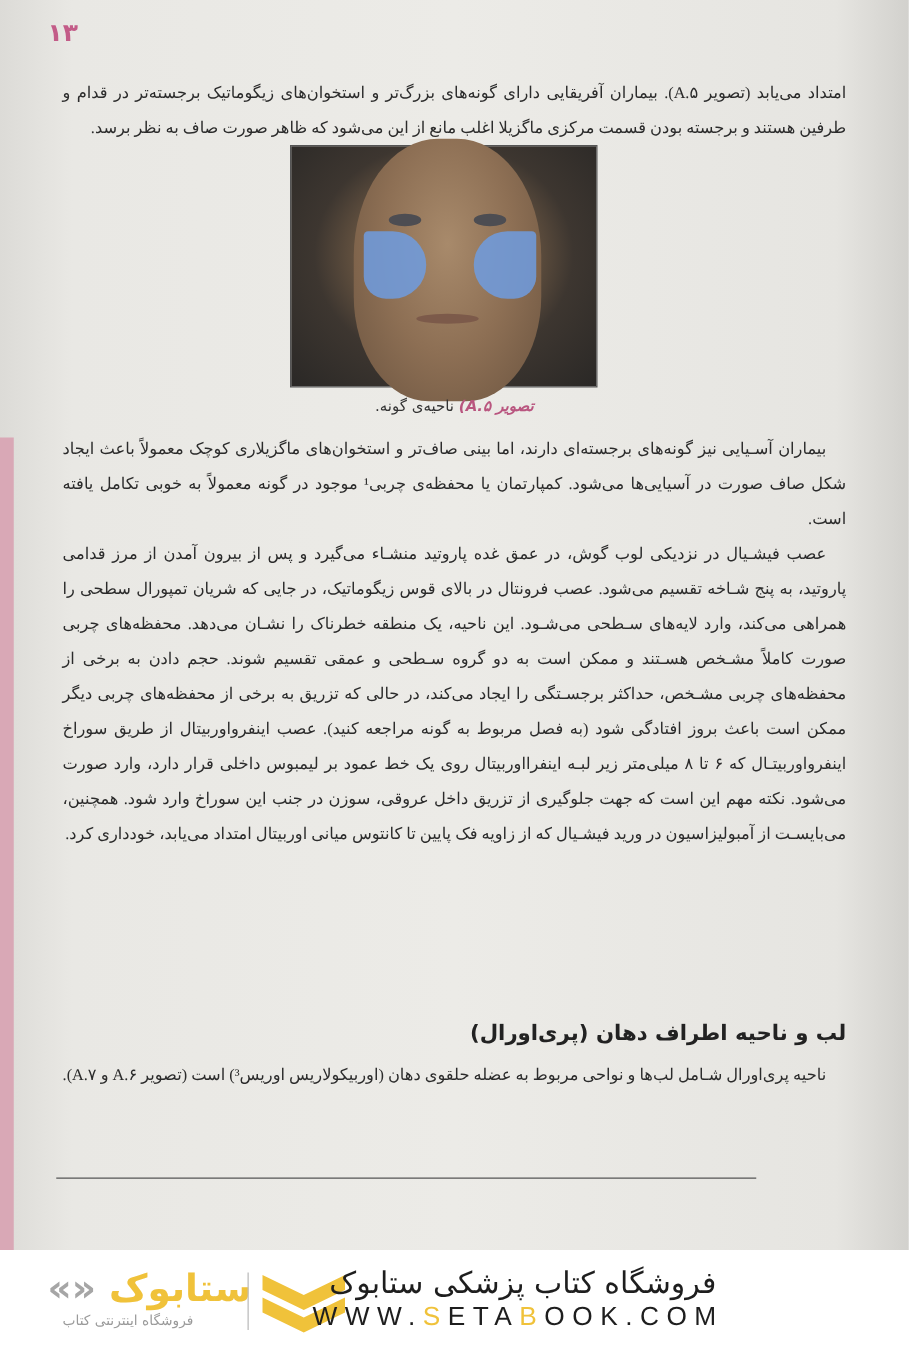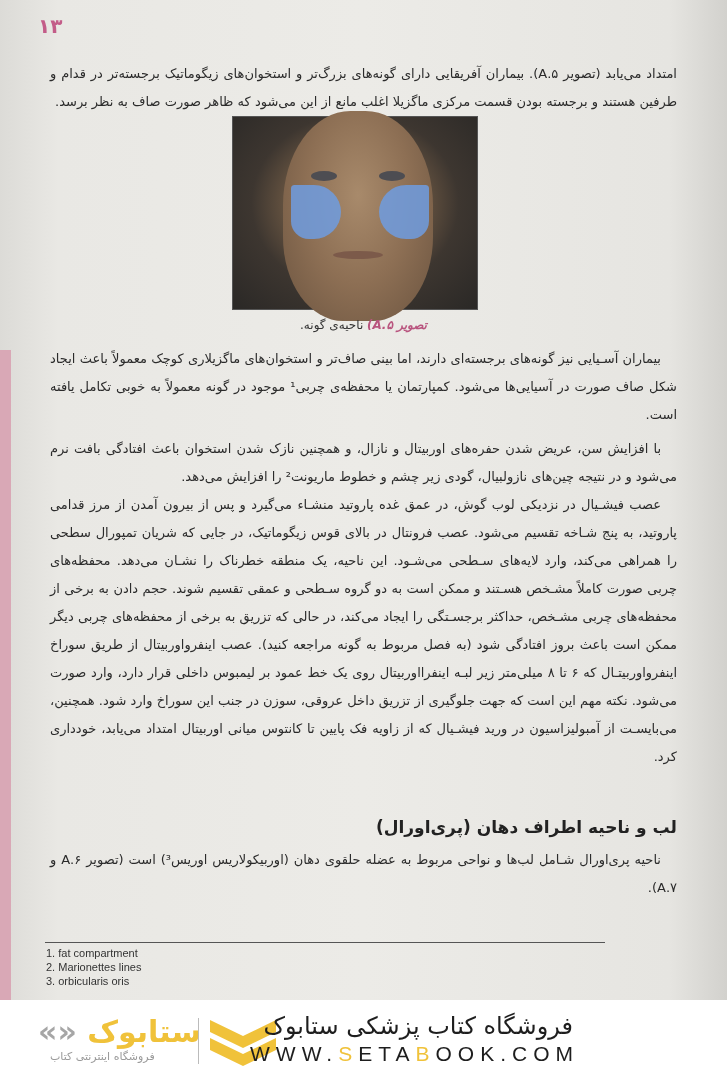--- a/index.html
+++ b/index.html
@@ -28,21 +28,21 @@
   }
   .header .page-num {
     position: absolute; left: 8px; top: 0;
     font-size: 20px; color: #c35c88; font-weight: bold;
   }
   .text {
     position: absolute; direction: rtl; text-align: justify;
     color: #2b2b2b; font-size: 13px; line-height: 28px;
     font-family: "DejaVu Sans", sans-serif;
   }
-  .text p { margin: 0; text-align-last: right; }
+  .text p { margin: 0; text-align-last: right; font-family: Liberation Serif, serif; }
   .text p.indent { text-indent: 16px; }
   .p1 { top: 60px; left: 50px; right: 50px; }
   .figure {
     position: absolute; left: 232px; top: 116px; width: 244px; height: 192px;
     background: radial-gradient(ellipse at 50% 45%, #8c7258 0%, #6e5944 35%, #3d3630 60%, #2a2826 100%);
     border: 1px solid #555;
   }
   .face {
     position: absolute; left: 50px; top: -6px; width: 150px; height: 210px;
     border-radius: 45% 45% 40% 40%;
@@ -123,36 +123,30 @@
       <div class="mouth"></div>
     </div>
   </div>
   <div class="caption">
     <span class="label">تصویر ۵.A)</span>
     <span>ناحیه‌ی گونه.</span>
   </div>
 
   <div class="text p2">
     <p class="indent">بیماران آسـیایی نیز گونه‌های برجسته‌ای دارند، اما بینی صاف‌تر و استخوان‌های ماگزیلاری کوچک معمولاً باعث ایجاد شکل صاف صورت در آسیایی‌ها می‌شود. کمپارتمان یا محفظه‌ی چربی¹ موجود در گونه معمولاً به خوبی تکامل یافته است.</p>
-    <p class="indent" style="margin-top:6px">با افزایش سن، عریض شدن حفره‌های اوربیتال و نازال، و همچنین نازک شدن استخوان باعث افتادگی بافت نرم می‌شود و در نتیجه چین‌های نازولبیال، گودی زیر چشم و خطوط ماریونت² را افزایش می‌دهد.</p>
     <p class="indent">عصب فیشـیال در نزدیکی لوب گوش، در عمق غده پاروتید منشـاء می‌گیرد و پس از بیرون آمدن از مرز قدامی پاروتید، به پنج شـاخه تقسیم می‌شود. عصب فرونتال در بالای قوس زیگوماتیک، در جایی که شریان تمپورال سطحی را همراهی می‌کند، وارد لایه‌های سـطحی می‌شـود. این ناحیه، یک منطقه خطرناک را نشـان می‌دهد. محفظه‌های چربی صورت کاملاً مشـخص هسـتند و ممکن است به دو گروه سـطحی و عمقی تقسیم شوند. حجم دادن به برخی از محفظه‌های چربی مشـخص، حداکثر برجسـتگی را ایجاد می‌کند، در حالی که تزریق به برخی از محفظه‌های چربی دیگر ممکن است باعث بروز افتادگی شود (به فصل مربوط به گونه مراجعه کنید). عصب اینفرواوربیتال از طریق سوراخ اینفرواوربیتـال که ۶ تا ۸ میلی‌متر زیر لبـه اینفرااوربیتال روی یک خط عمود بر لیمبوس داخلی قرار دارد، وارد صورت می‌شود. نکته مهم این است که جهت جلوگیری از تزریق داخل عروقی، سوزن در جنب این سوراخ وارد شود. همچنین، می‌بایسـت از آمبولیزاسیون در ورید فیشـیال که از زاویه فک پایین تا کانتوس میانی اوربیتال امتداد می‌یابد، خودداری کرد.</p>
   </div>
 
   <div class="heading">لب و ناحیه اطراف دهان (پری‌اورال)</div>
 
   <div class="text p3">
     <p class="indent">ناحیه پری‌اورال شـامل لب‌ها و نواحی مربوط به عضله حلقوی دهان (اوربیکولاریس اوریس³) است (تصویر ۶.A و ۷.A).</p>
   </div>
 
   <div class="rule"></div>
-  <div class="footnotes">
-    <div>1.  fat compartment</div>
-    <div>2.  Marionettes lines</div>
-    <div>3.  orbicularis oris</div>
-  </div>
 </div>
 
 <div class="footer">
   <div class="logo">
     <div class="logo-word">
       <span class="gray">«»</span>
       <span>ستابوک</span>
     </div>
     <div class="logo-sub">فروشگاه اینترنتی کتاب</div>
     <div class="logo-divider"></div>

